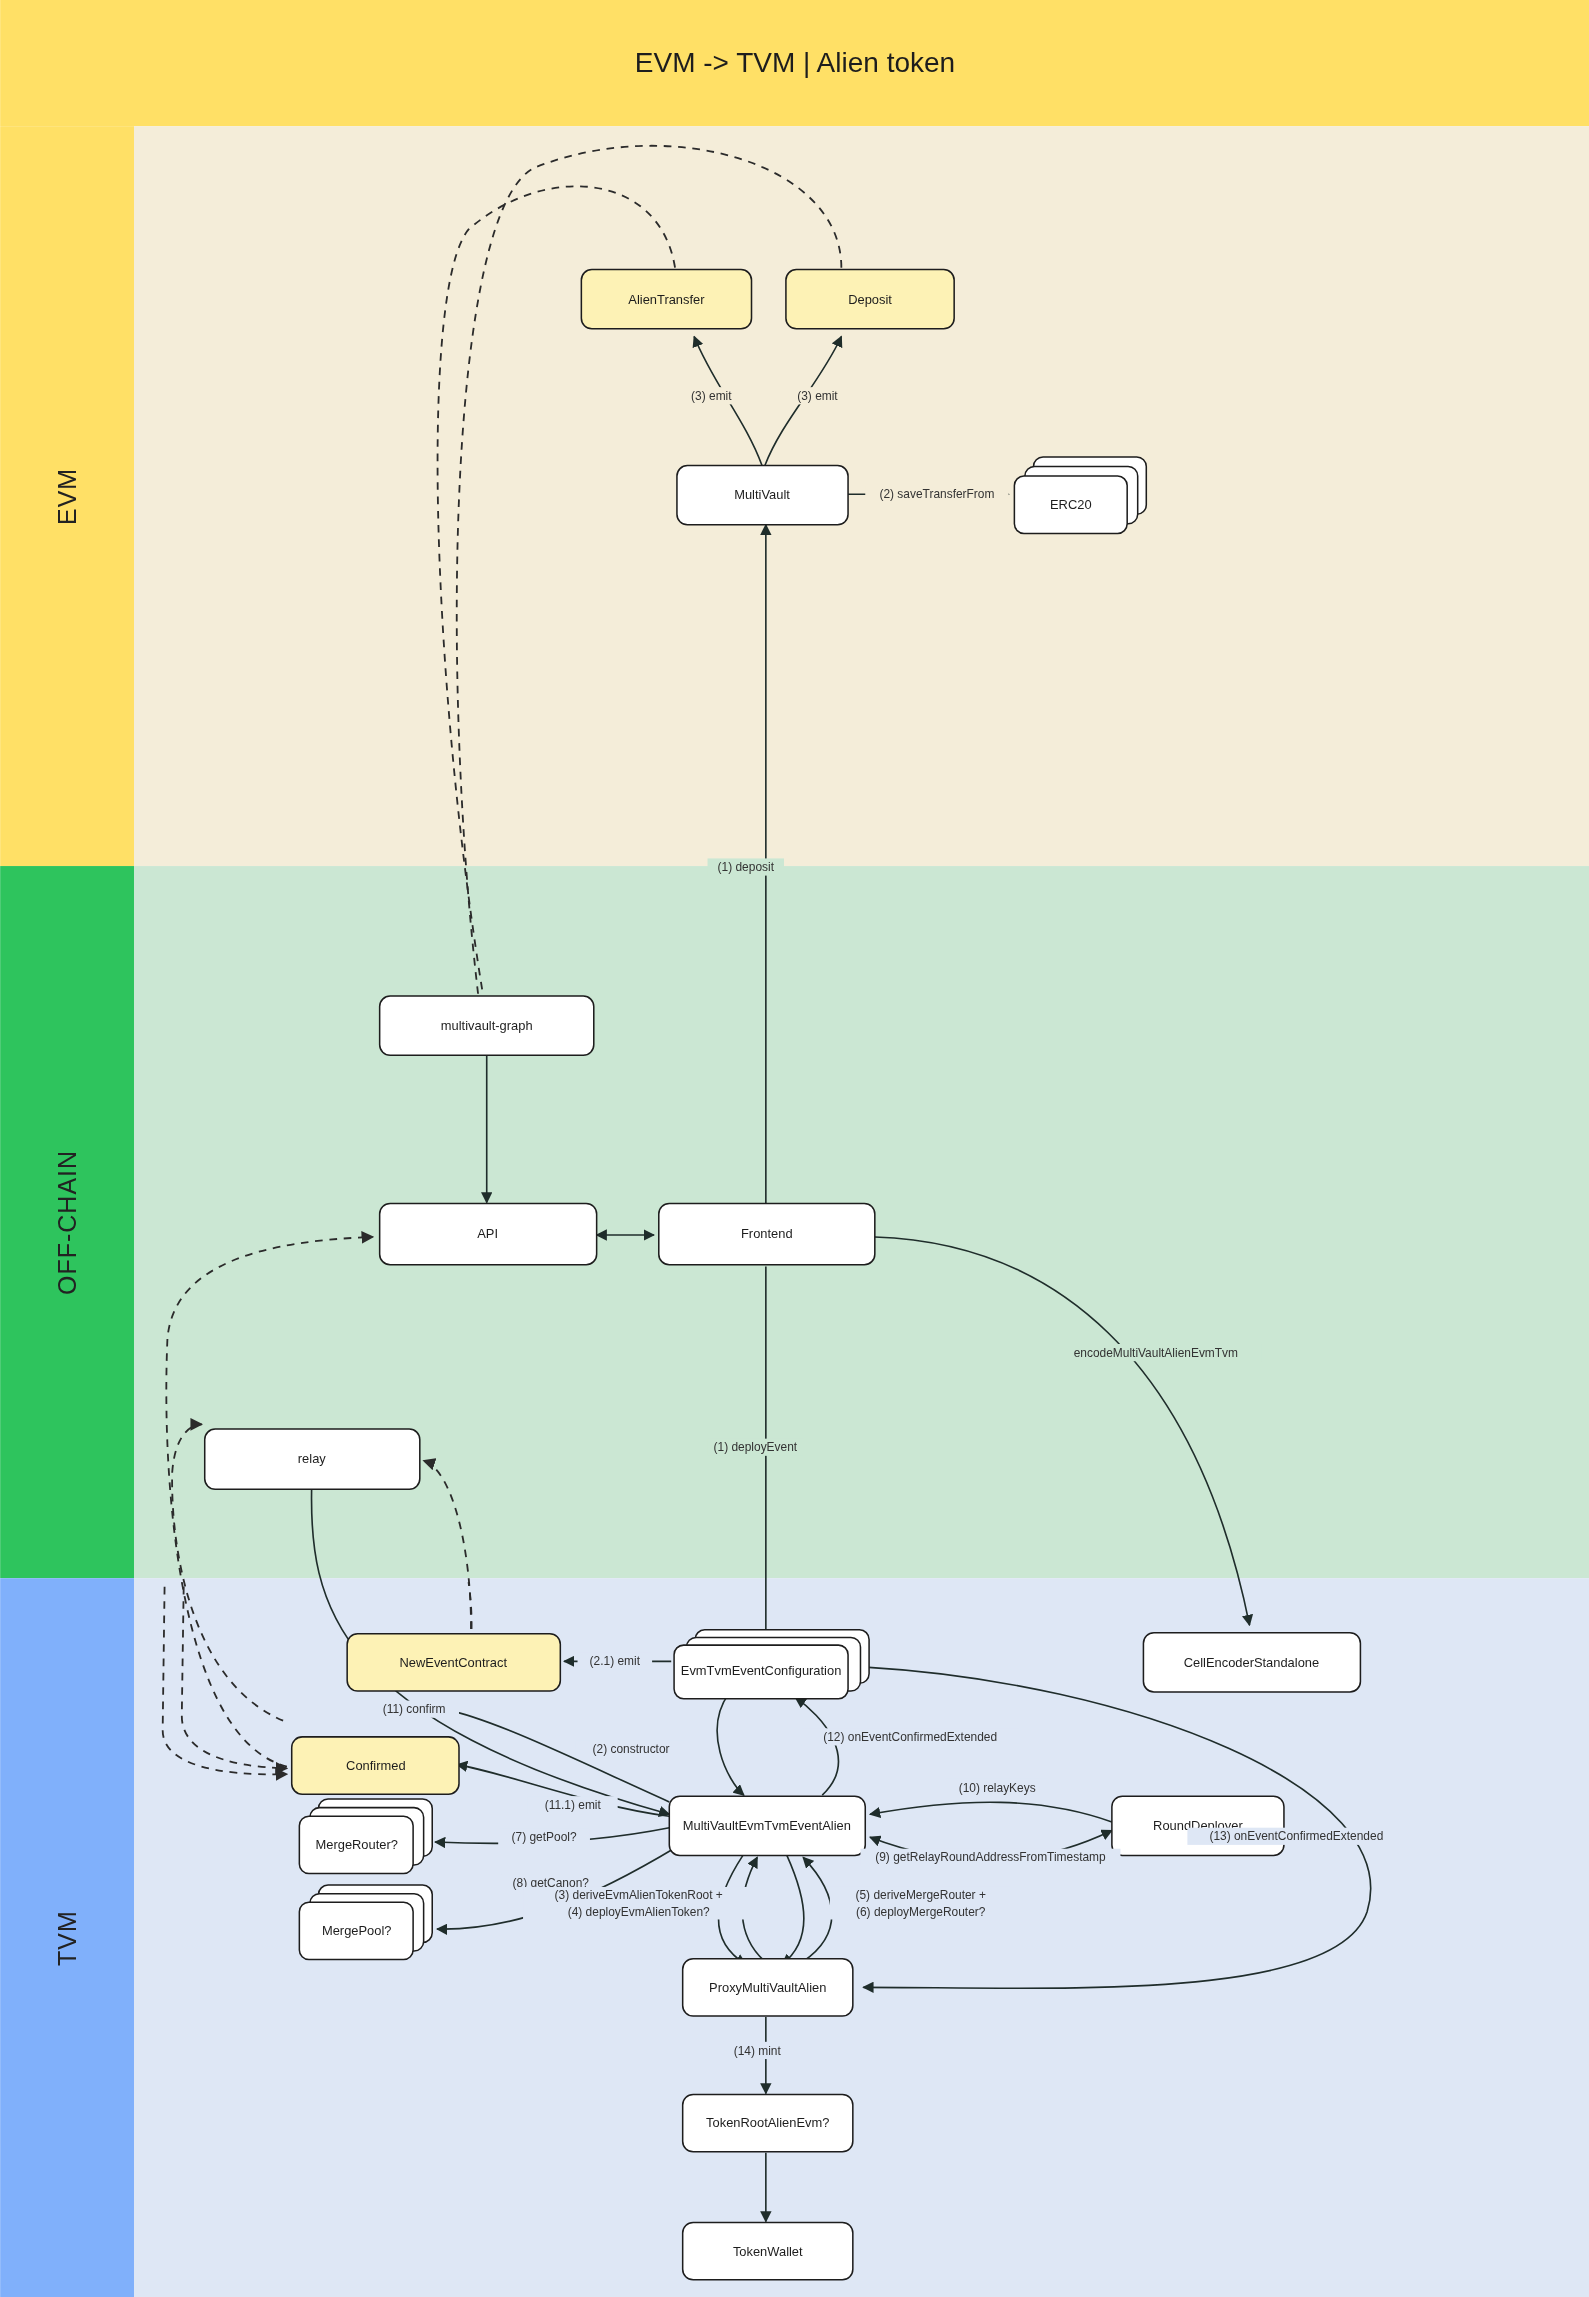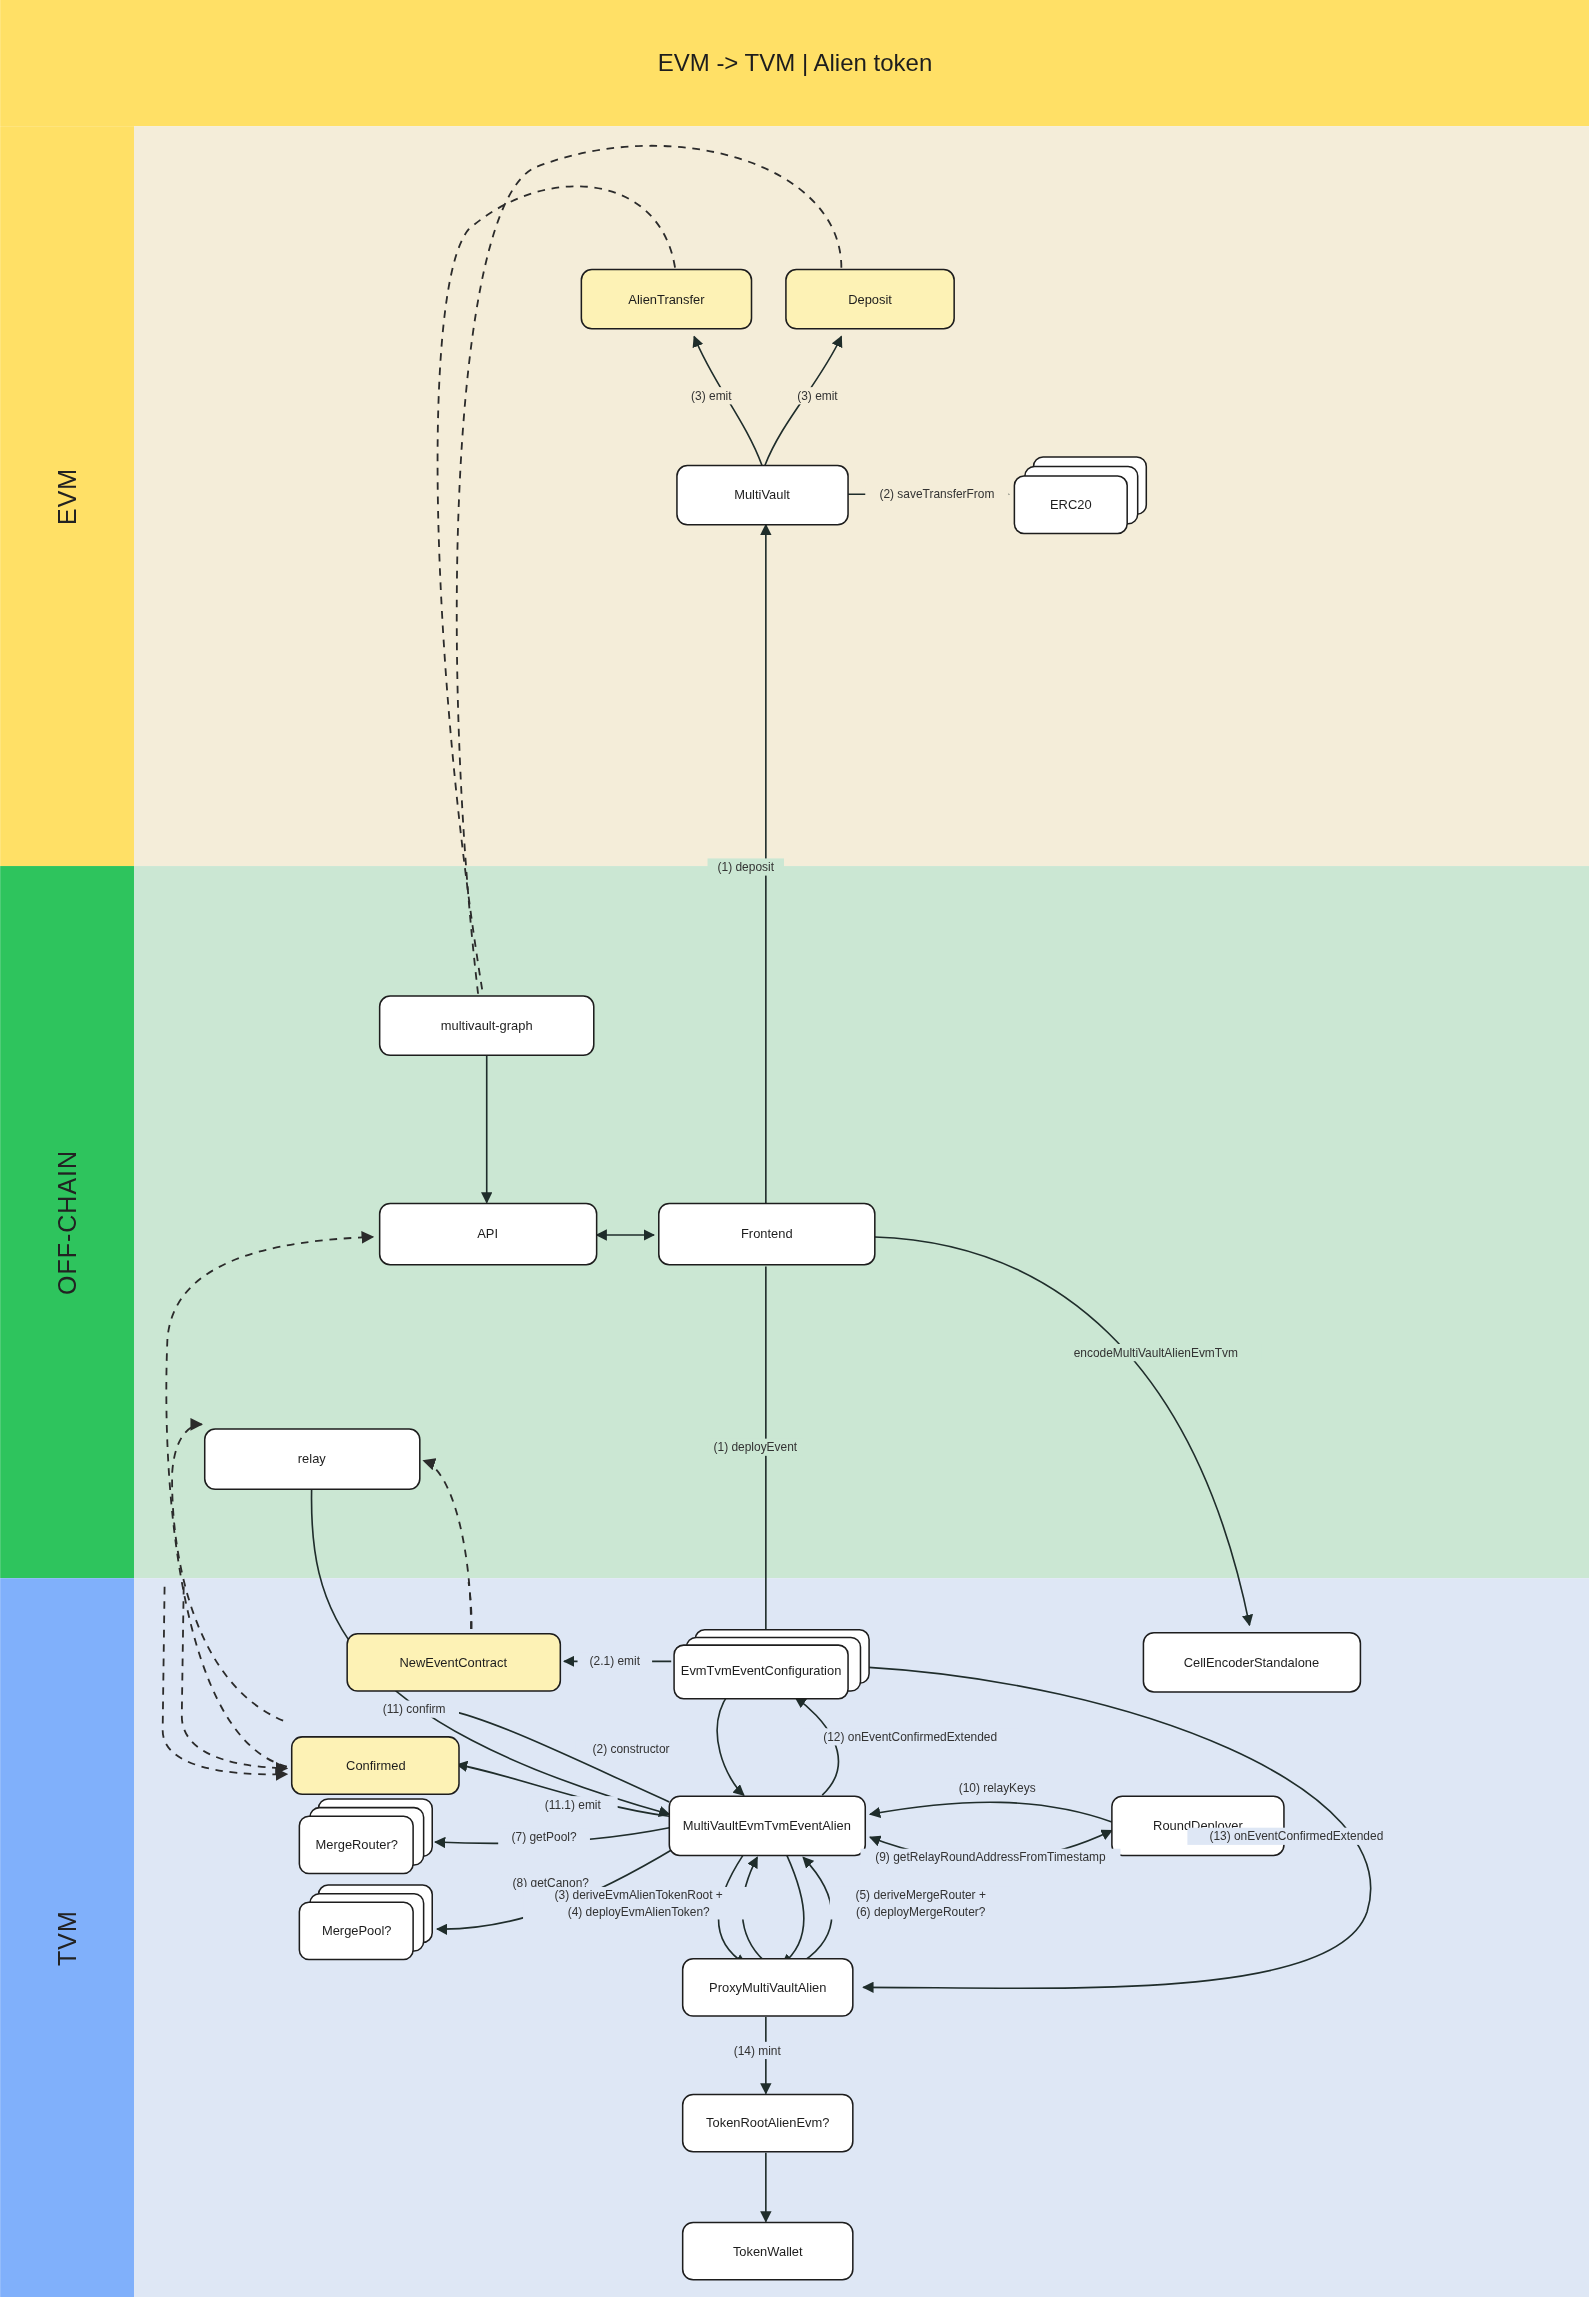--- a/index.html
+++ b/index.html
@@ -11,21 +11,21 @@
     display:flex;align-items:center;justify-content:center;
     writing-mode:vertical-rl;
     transform:rotate(180deg);
     font-size:25px;color:#222;letter-spacing:1px;
     font-family:"Liberation Sans",sans-serif;
     user-select:none;
   }
   .title{
     position:absolute;left:0;top:0;width:1590px;height:126px;
     display:flex;align-items:center;justify-content:center;
-    font-size:24px;color:#1d1d1d;
+    font-size:28px;color:#1d1d1d;
     font-family:"Liberation Sans",sans-serif;
   }
   .node-label{
     font-family:"Liberation Sans",sans-serif;
     font-size:13.5px;
     fill:#1d1d1d;
     text-anchor:middle;
     dominant-baseline:middle;
   }
   .edge-label{

